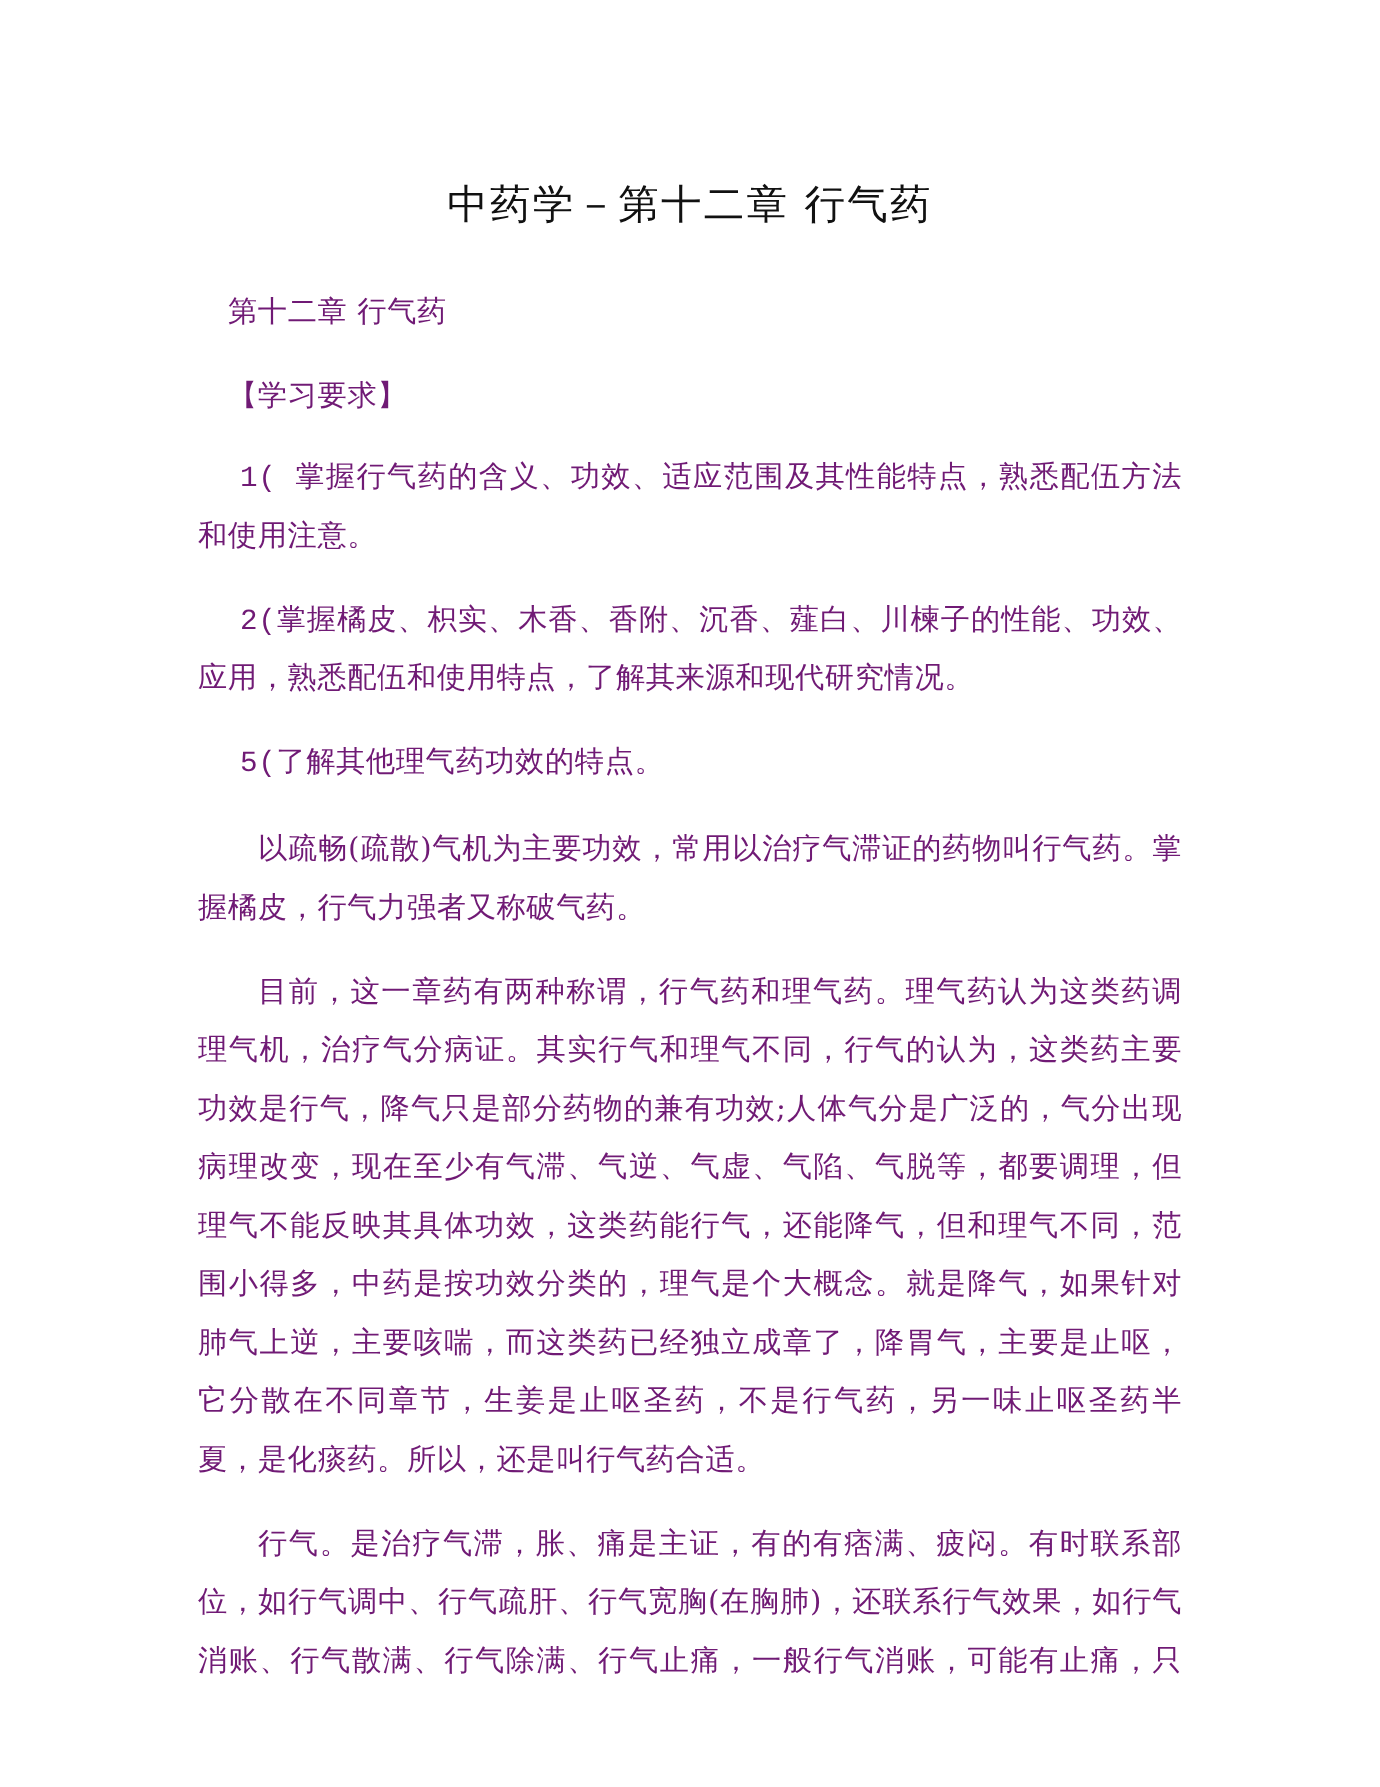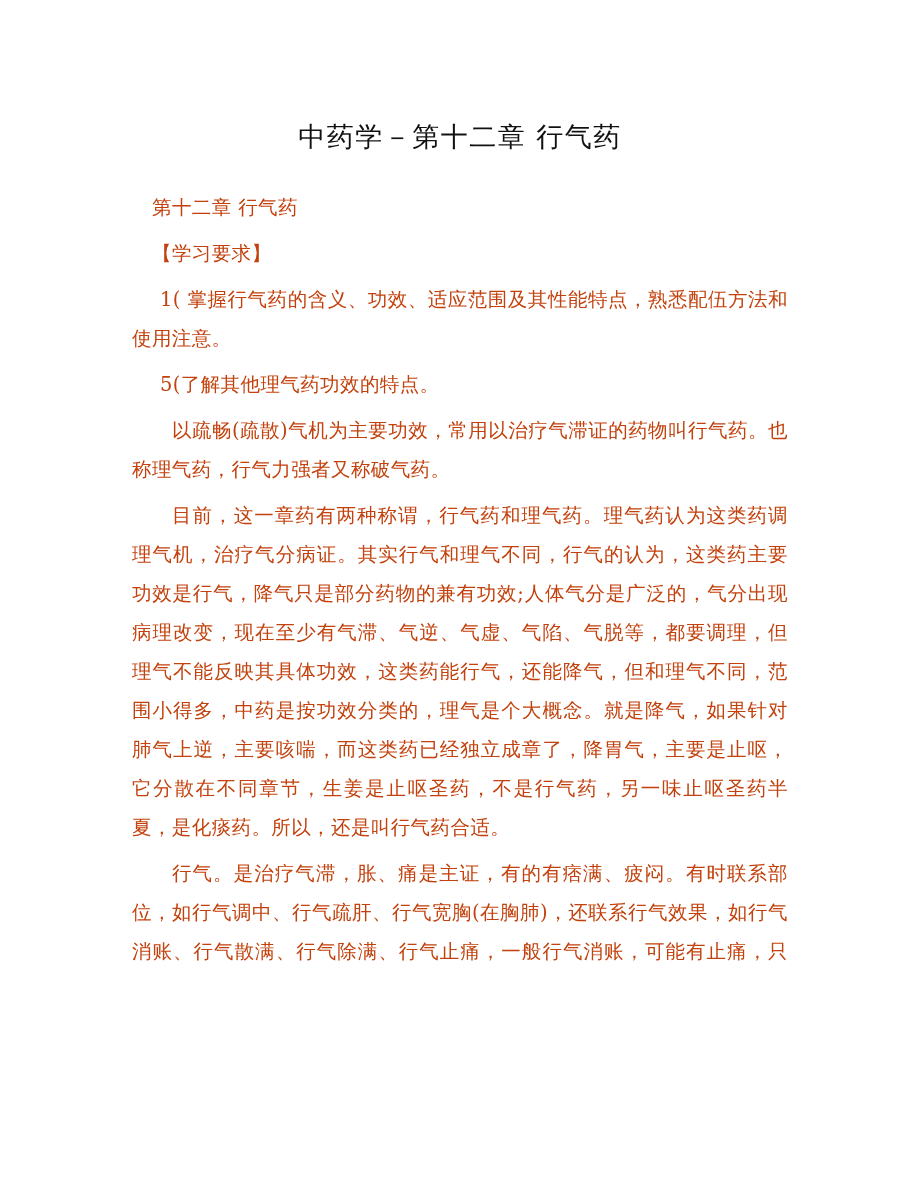--- a/index.html
+++ b/index.html
@@ -49,44 +49,45 @@
     width: 656px;
   }
 
   .para {
     margin: 0 0 0 0;
     font-size: 19.5px;
     line-height: 39px;
     text-align: justify;
     text-justify: inter-ideograph;
     letter-spacing: 0.4px;
-    color: #c2410c;
+    color: #701a75;
     word-break: break-all;
   }
 
   .para + .para {
-    margin-top: 7px;
+    margin-top: 17px;
   }
 
   
   .para.indent {
     text-indent: 40px;
   }
 
   
   .para.heading {
     text-indent: 20px;
   }
 
   .para.bracket {
     text-indent: 20px;
   }
 
   .para.item {
     text-indent: 28px;
+    font-family: Liberation Mono, monospace;
   }
 
   
   .para.clipped {
     max-height: 124px;
     overflow: hidden;
   }
 </style>
 </head>
 <body>
@@ -96,25 +97,26 @@
   <h1 class="doc-title">中药学－第十二章 行气药</h1>
 
   <div class="body-block">
 
     <p class="para heading">第十二章 行气药</p>
 
     <p class="para bracket">【学习要求】</p>
 
     <p class="para item">1( 掌握行气药的含义、功效、适应范围及其性能特点，熟悉配伍方法和使用注意。</p>
 
+    <p class="para item">2(掌握橘皮、枳实、木香、香附、沉香、薤白、川楝子的性能、功效、应用，熟悉配伍和使用特点，了解其来源和现代研究情况。</p>
 
     <p class="para item">5(了解其他理气药功效的特点。</p>
 
 
-    <p class="para indent">以疏畅(疏散)气机为主要功效，常用以治疗气滞证的药物叫行气药。也称理气药，行气力强者又称破气药。</p>
+    <p class="para indent">以疏畅(疏散)气机为主要功效，常用以治疗气滞证的药物叫行气药。掌握橘皮，行气力强者又称破气药。</p>
 
     <p class="para indent">目前，这一章药有两种称谓，行气药和理气药。理气药认为这类药调理气机，治疗气分病证。其实行气和理气不同，行气的认为，这类药主要功效是行气，降气只是部分药物的兼有功效;人体气分是广泛的，气分出现病理改变，现在至少有气滞、气逆、气虚、气陷、气脱等，都要调理，但理气不能反映其具体功效，这类药能行气，还能降气，但和理气不同，范围小得多，中药是按功效分类的，理气是个大概念。就是降气，如果针对肺气上逆，主要咳喘，而这类药已经独立成章了，降胃气，主要是止呕，它分散在不同章节，生姜是止呕圣药，不是行气药，另一味止呕圣药半夏，是化痰药。所以，还是叫行气药合适。</p>
 
 
     <p class="para indent clipped">行气。是治疗气滞，胀、痛是主证，有的有痞满、疲闷。有时联系部位，如行气调中、行气疏肝、行气宽胸(在胸肺)，还联系行气效果，如行气消账、行气散满、行气除满、行气止痛，一般行气消账，可能有止痛，只是可能不明显，行气止</p>
 
   </div>
 </div>
 
 </body></html>

